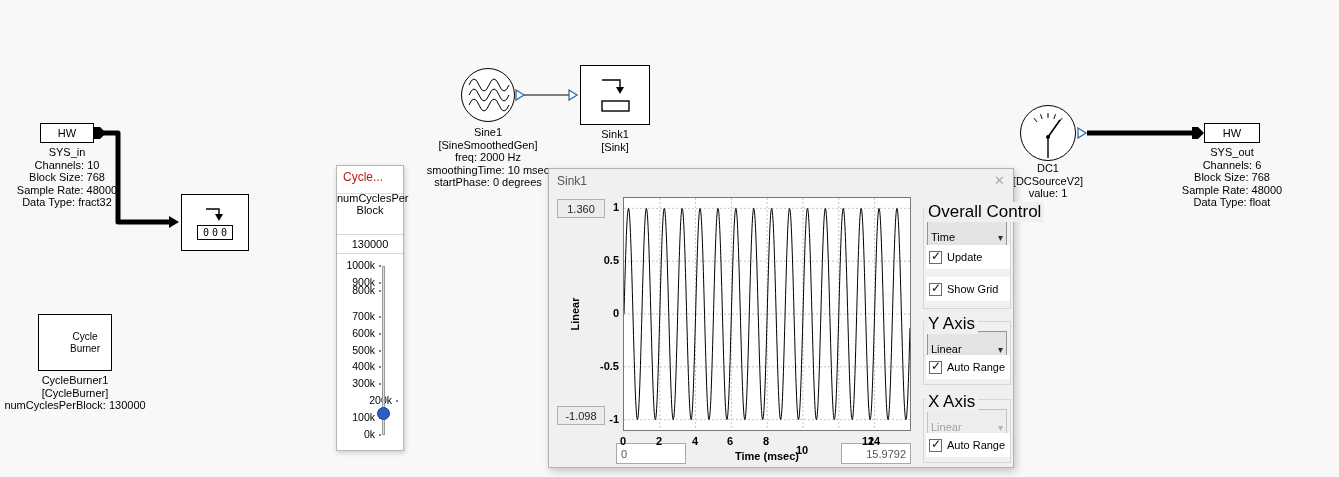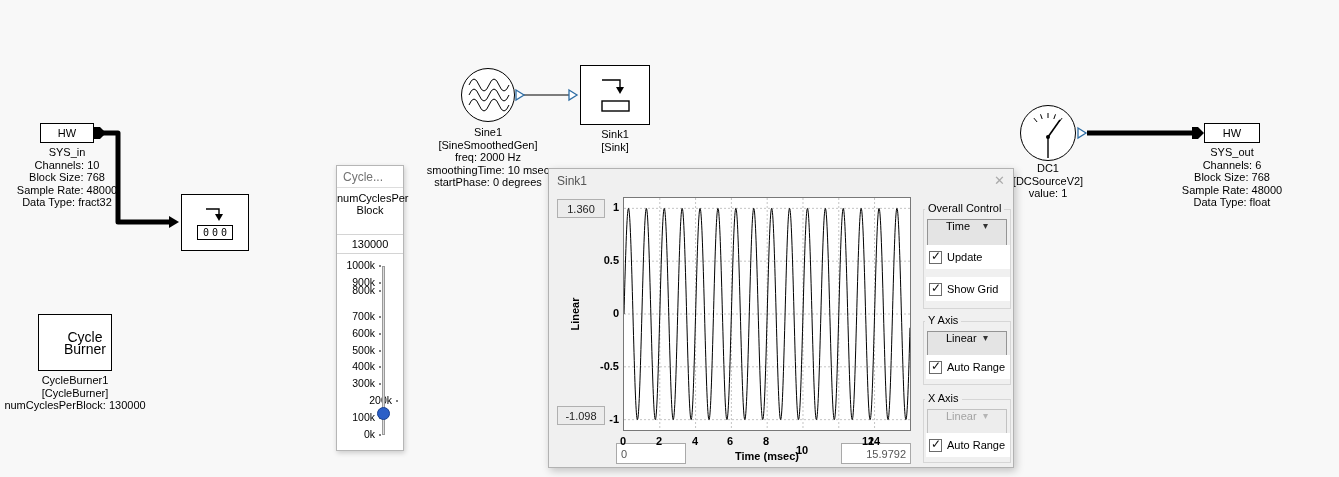--- a/index.html
+++ b/index.html
@@ -15,28 +15,28 @@
     display:flex; align-items:center; justify-content:center; z-index:2;
   }
   .round { border-radius:50%; }
   .col { flex-direction:column; gap:2px; }
   .bt { font-size:11px; }
   .stack { position:absolute; text-align:center; font-size:11px; line-height:12.5px; white-space:nowrap; z-index:2; }
   .digits {
     border:1px solid #000; font-family:"DejaVu Sans Mono", monospace;
     font-size:10px; letter-spacing:3px; padding:1px 2px 1px 5px; line-height:11px;
   }
-  .cb-inner { width:46px; text-align:center; font-size:14px; line-height:12px;margin-left:20px; }
+  .cb-inner { width:46px; text-align:center; font-size:10px; line-height:12px;margin-left:20px; }
 
   
   .panel {
     position:absolute; background:#fff; border:1px solid #b6b6b6;
     box-shadow:1px 2px 5px rgba(0,0,0,.18); z-index:10;
   }
-  .panel-title { height:22px; font-size:12px; color:#737373; padding:4px 0 16px 6px; border-bottom:1px solid #ddd; }
+  .panel-title { height:28px; font-size:12px; color:#b91c1c; padding:4px 0 16px 6px; border-bottom:1px solid #ddd; }
   .cp-param { position:absolute; left:0; top:26px; width:100%; text-align:center; font-size:11px; line-height:12px; }
   .cp-value { position:absolute; left:0; top:68px; width:100%; height:20px; text-align:center; font-size:11px;
               line-height:19px; border-top:1px solid #d4d4d4; border-bottom:1px solid #d4d4d4; }
   .cp-row { position:absolute; height:14px; font-size:10.5px; }
   .cp-lab { position:absolute; left:0; top:0; width:38px; text-align:right; }
   .cp-dot { position:absolute; left:42px; top:6px; width:2px; height:2px; background:#555; border-radius:50%; }
   #slider-track { position:absolute; left:45px; top:100px; width:3px; height:169px; background:#dcdcdc; border:1px solid #9a9a9a; }
   #slider-handle { position:absolute; left:40px; width:13px; height:13px; border-radius:50%;
                    background:#2b5fc7; border:1px solid #173f8f; z-index:2; }
 
@@ -47,25 +47,25 @@
   .titlebar { height:24px; font-size:12px; color:#555; padding:5px 8px 0 8px; position:relative; }
   .closebtn { position:absolute; right:8px; top:4px; color:#aaa; font-size:13px; cursor:default; }
   .valuebox { position:absolute; background:#ececec; border:1px solid #b0b0b0; font-size:11px; color:#222;
               display:flex; align-items:center; justify-content:center; }
   .ylab { position:absolute; font-size:11px; font-weight:bold; text-align:center; transform:rotate(-90deg); }
   .plot { position:absolute; background:#fff; border:1px solid #787878; }
   .tick { position:absolute; font-size:11px; font-weight:bold; color:#000; }
   .inputbox { position:absolute; background:#fff; border:1px solid #a9a9a9; font-size:11px; color:#555;
               display:flex; align-items:center; padding:0 4px; }
   .groupbox { position:absolute; border:1px solid #d6d6d6; }
-  .grouplabel { position:absolute; font-size:11px; background:#f0f0f0; padding:0 3px; white-space:nowrap; z-index:2; }
+  .grouplabel { position:absolute; font-size:17px; background:#f0f0f0; padding:0 3px; white-space:nowrap; z-index:2; }
   .ctlrow { position:absolute; background:#fff; height:24px; display:flex; align-items:center; gap:5px;
             padding-left:3px; font-size:11px; z-index:1; }
   .dropdown { position:absolute; height:36px; background:#e4e4e4; border:1px solid #949494; font-size:11px;
-              display:flex; align-items:flex-start; justify-content:space-between; padding:0 18px; z-index:1; }
+              display:flex; align-items:center; justify-content:space-between; padding:0 3px; z-index:1; }
   .dropdown.disabled { background:#ededed; color:#a3a3a3; border-color:#c2c2c2; }
   .dropdown.disabled .dda { color:#b5b5b5; }
   .dda { font-size:10px; color:#333; }
   .cb { width:13px; height:13px; background:#fff; border:1px solid #6b6b6b; position:relative; flex:0 0 13px; }
   .chk { position:absolute; left:1px; top:-3px; font-size:12px; color:#111; }
 </style>
 </head>
 <body>
 
 <div id="stage">

